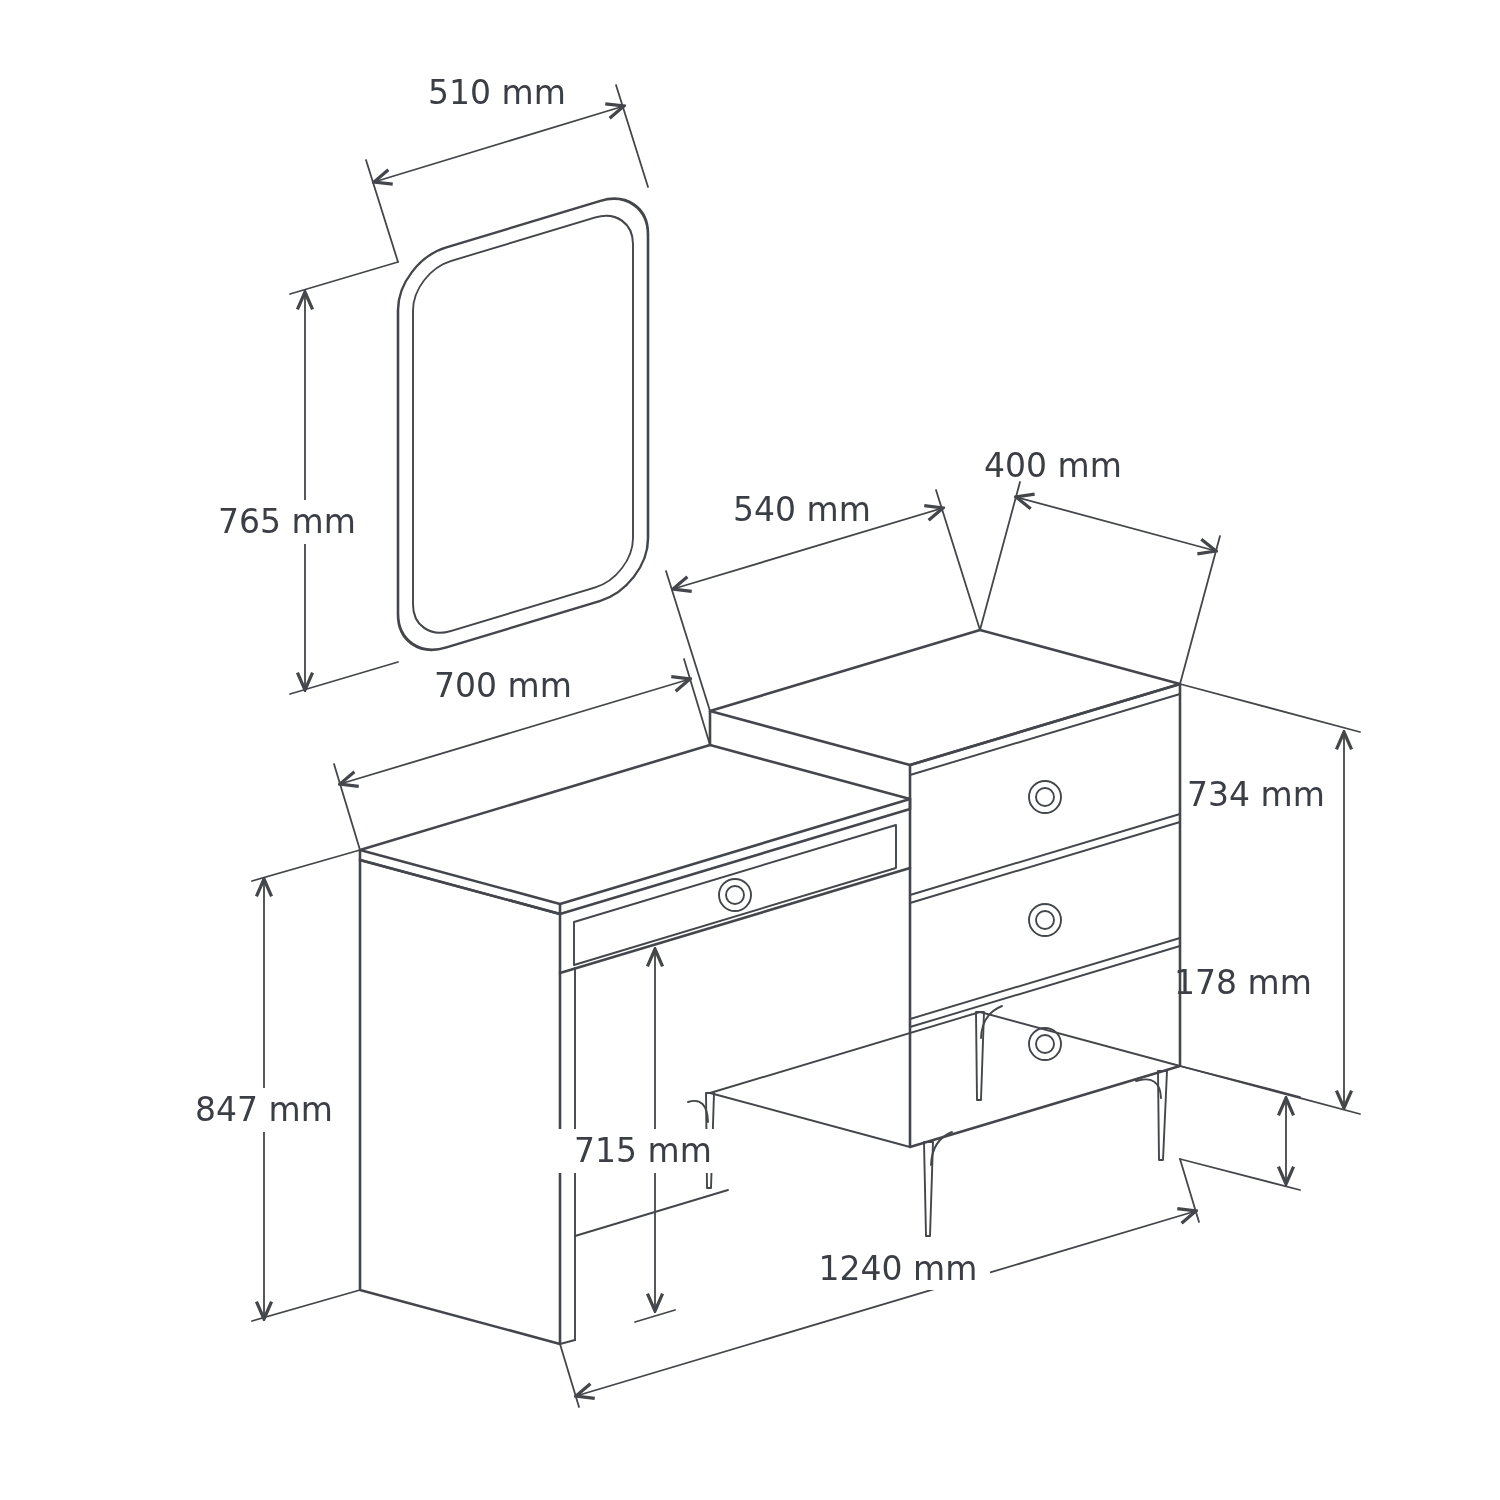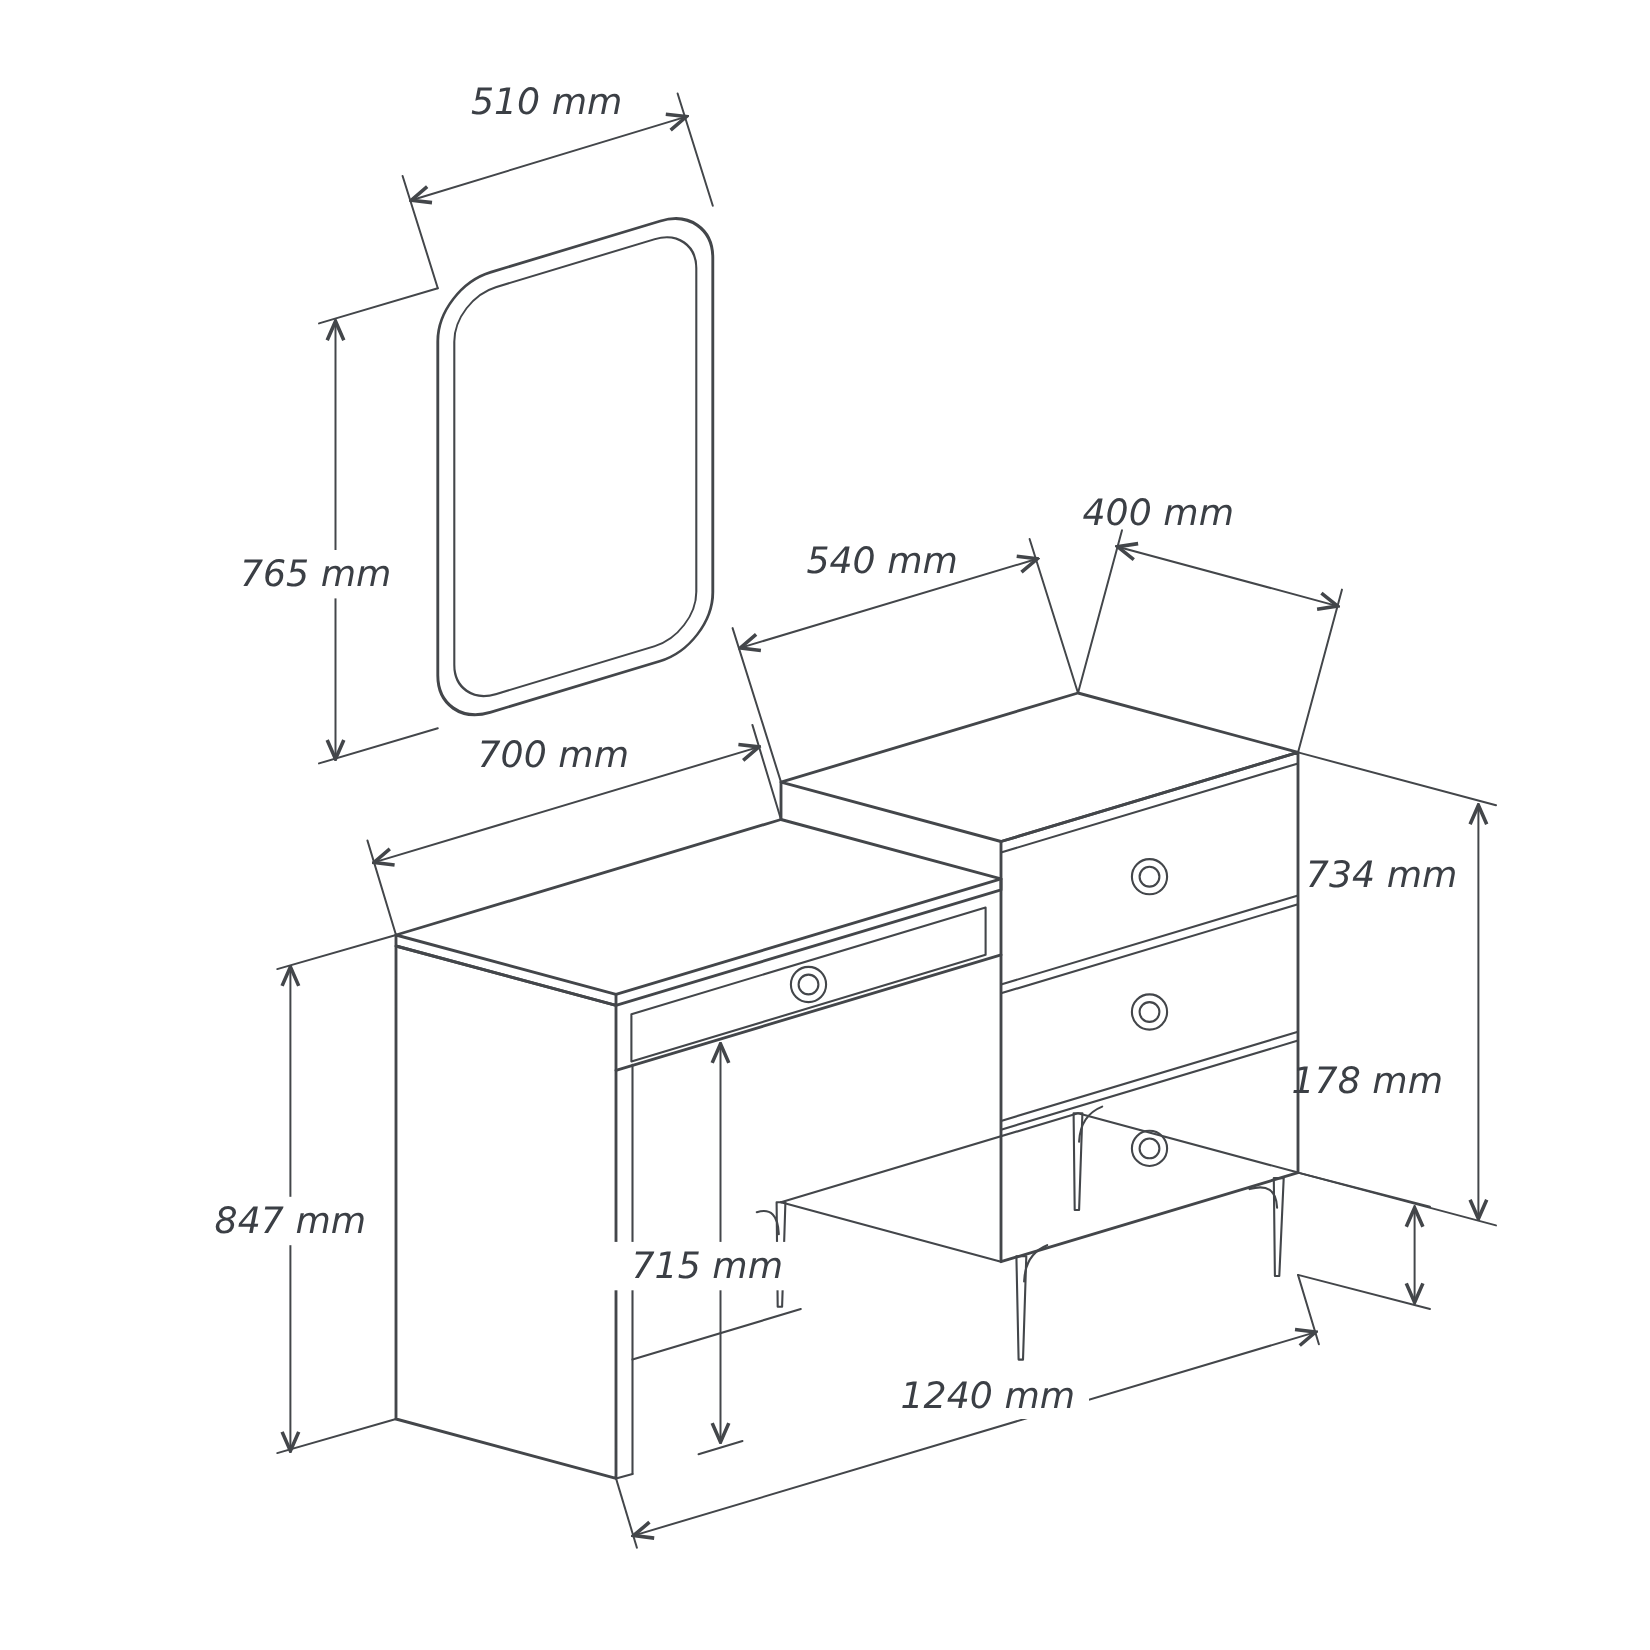--- a/index.html
+++ b/index.html
@@ -2,21 +2,20 @@
 <html><head>
 <meta charset="utf-8">
 <style>
   html,body{margin:0;padding:0;background:#ffffff;}
   .canvas{
     position:relative;
     width:1500px;height:1500px;
     background:#ffffff;
     font-family:"DejaVu Sans", sans-serif;
     overflow:hidden;
-    font-style:italic;
   }
   svg{display:block;}
   .ln{fill:none;stroke:#43464a;stroke-width:2.6;stroke-linejoin:round;stroke-linecap:round;}
   .thin{fill:none;stroke:#43464a;stroke-width:1.9;stroke-linejoin:round;stroke-linecap:round;}
   .dim{fill:none;stroke:#43464a;stroke-width:1.8;stroke-linecap:round;}
   .dimline{marker-start:url(#arr);marker-end:url(#arr);}
   .lbl{font-family:"DejaVu Sans", sans-serif;font-size:33px;fill:#3b3f45;}
   .mask{fill:#ffffff;stroke:none;}
 </style>
 </head>

